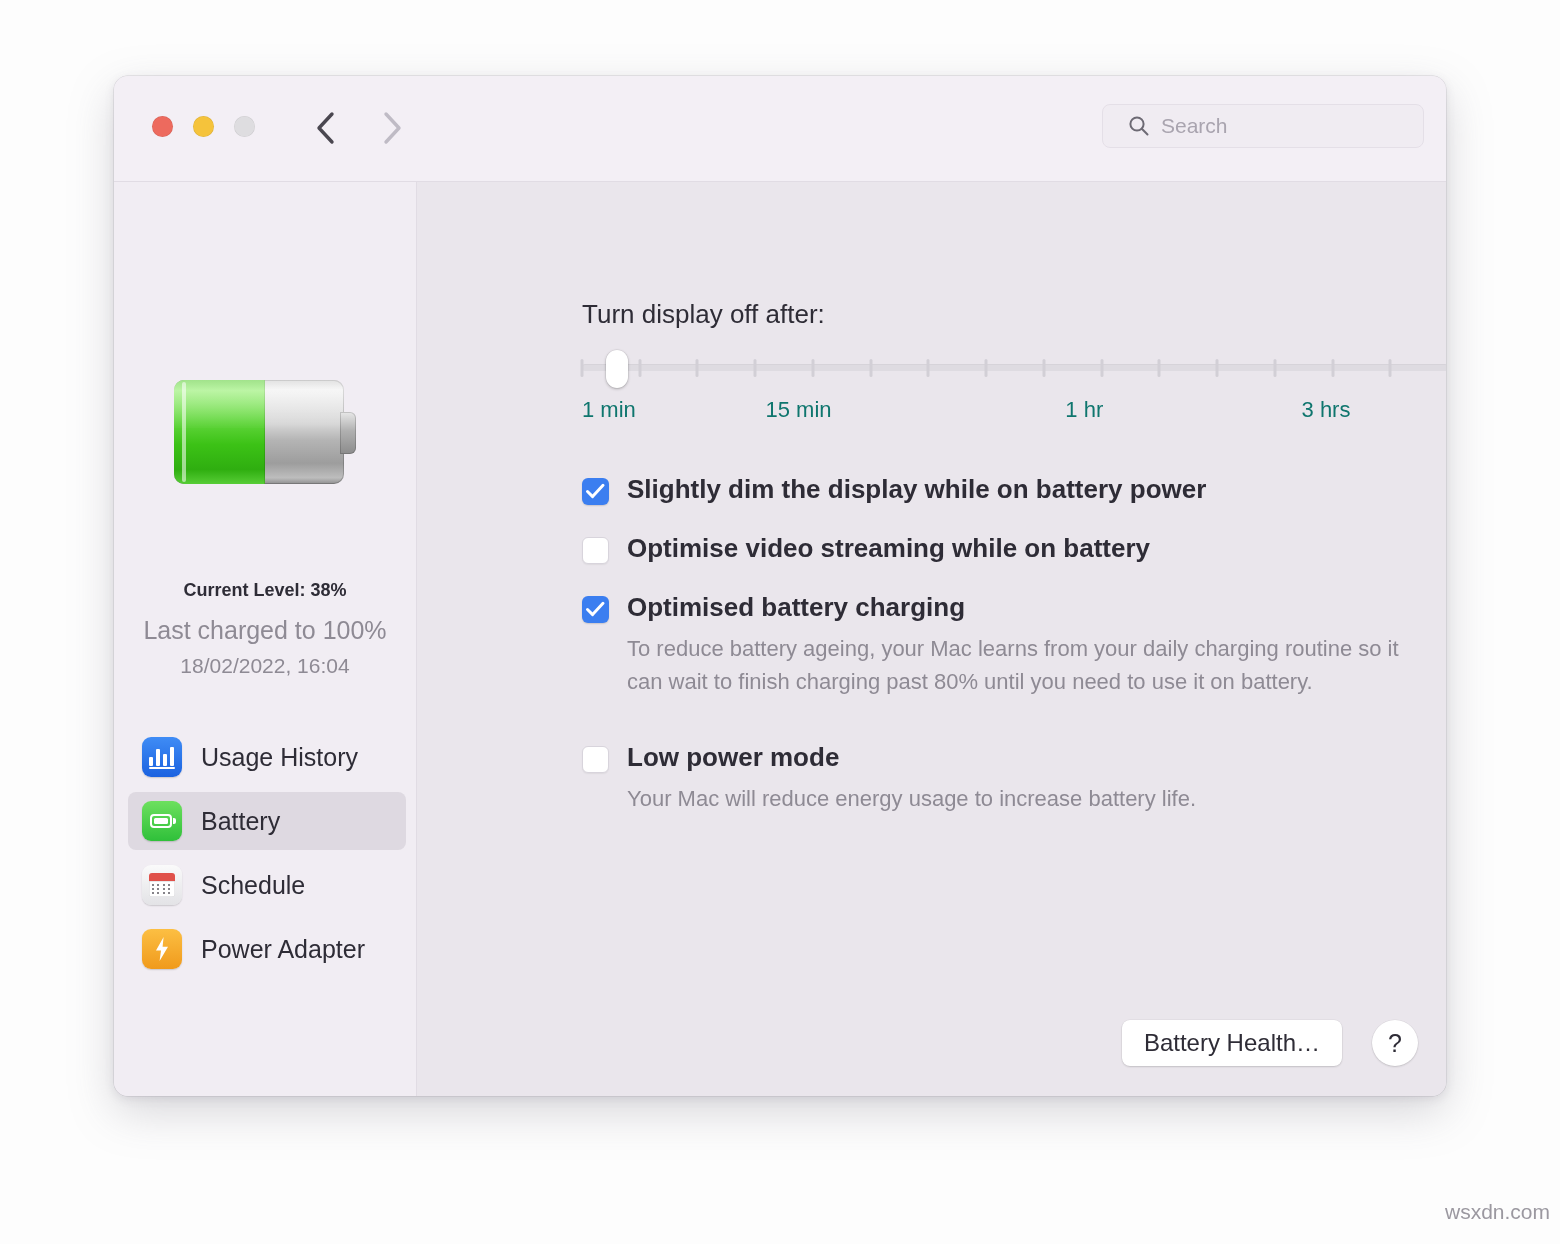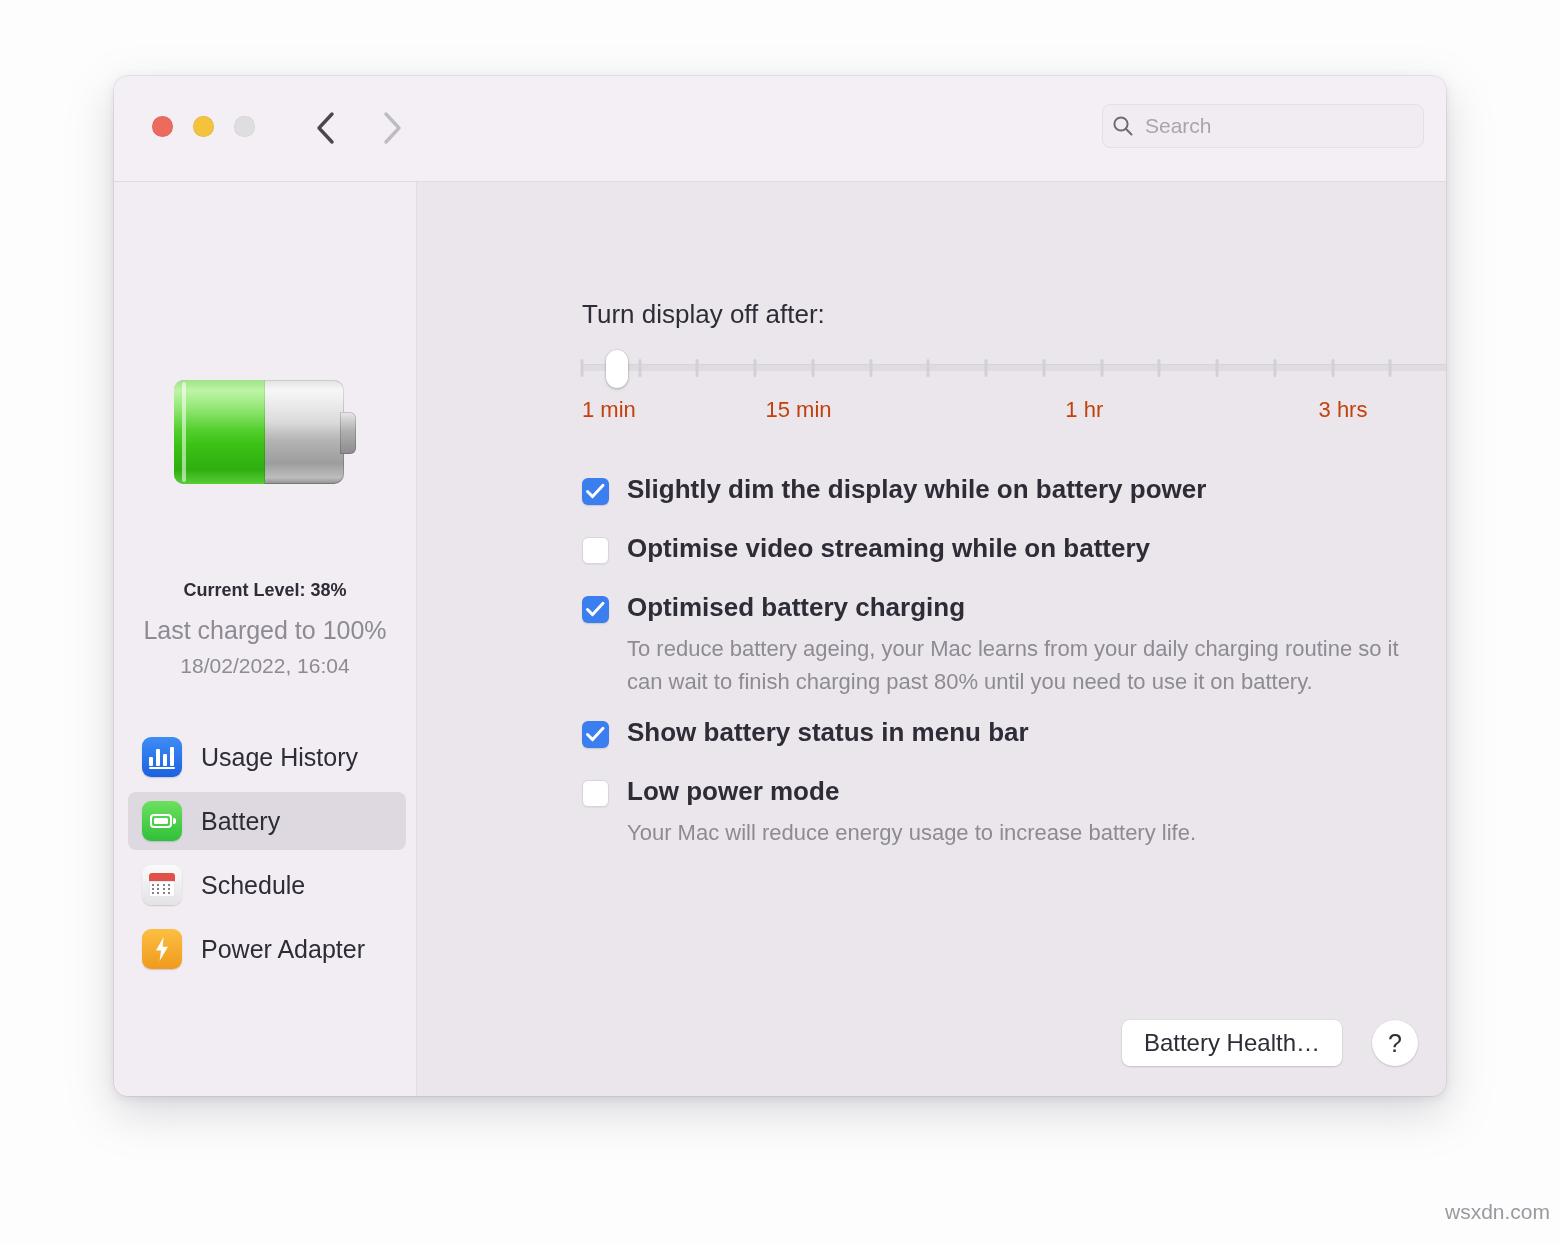--- a/index.html
+++ b/index.html
@@ -107,21 +107,21 @@
     right: 22px;
     top: 28px;
     width: 322px;
     height: 44px;
     border-radius: 8px;
     background: #f0ecf2;
     border: 1px solid #e4dfe7;
     box-sizing: border-box;
     display: flex;
     align-items: center;
-    padding-left: 8px;
+    padding-left: 24px;
   }
   .searchbox .mag { flex: 0 0 auto; display:block; margin-right: 10px; }
   .searchbox .ph {
     font-size: 21px;
     color: #a9a4af;
   }
 
   
   .body-split {
     position: absolute;
@@ -395,21 +395,21 @@
     position: absolute;
     left: 164px;
     top: 215px;
     width: 930px;
     height: 30px;
   }
   .slider-labels span {
     position: absolute;
     top: 0;
     font-size: 22px;
-    color: #c2410c;
+    color: #0f766e;
     white-space: nowrap;
   }
 
   .options {
     position: absolute;
     left: 164px;
     top: 290px;
     right: 40px;
   }
   .optrow {
@@ -657,21 +657,21 @@
               <i style="left: 86.6667%;"></i>
               <i style="left: 93.3333%;"></i>
             </div>
           <div class="knob" id="slider-knob" style="left: 4%;"></div>
         </div>
 
         <div class="slider-labels" id="slider-labels">
             <span style="left: 0px;">1 min</span>
             <span style="left: 216.5px; transform: translateX(-50%);">15 min</span>
             <span style="left: 502.28px; transform: translateX(-50%);">1 hr</span>
-            <span style="left: 761px; transform: translateX(-50%);">3 hrs</span>
+            <span style="left: 744px; transform: translateX(-50%);">3 hrs</span>
           </div>
 
         <div class="options">
 
           <div class="optrow">
             <div class="cb on">
               <svg width="19" height="17" viewBox="0 0 19 17">
                 <polyline points="1.5,8.5 6.6,13.6 17,2.2" fill="none" stroke="#ffffff" stroke-width="2.9" stroke-linecap="round" stroke-linejoin="round"></polyline>
               </svg>
             </div>
@@ -689,28 +689,20 @@
             <div class="cb on">
               <svg width="19" height="17" viewBox="0 0 19 17">
                 <polyline points="1.5,8.5 6.6,13.6 17,2.2" fill="none" stroke="#ffffff" stroke-width="2.9" stroke-linecap="round" stroke-linejoin="round"></polyline>
               </svg>
             </div>
             <span class="opt-label">Optimised battery charging</span>
           </div>
           <div class="opt-desc">To reduce battery ageing, your Mac learns from your daily charging routine so it can wait to finish charging past 80% until you need to use it on battery.</div>
           <div class="spacer-12"></div>
 
-          <div class="optrow">
-            <div class="cb on">
-              <svg width="19" height="17" viewBox="0 0 19 17">
-                <polyline points="1.5,8.5 6.6,13.6 17,2.2" fill="none" stroke="#ffffff" stroke-width="2.9" stroke-linecap="round" stroke-linejoin="round"></polyline>
-              </svg>
-            </div>
-            <span class="opt-label">Show battery status in menu bar</span>
-          </div>
           <div class="spacer-20"></div>
 
           <div class="optrow">
             <div class="cb off"></div>
             <span class="opt-label">Low power mode</span>
           </div>
           <div class="opt-desc">Your Mac will reduce energy usage to increase battery life.</div>
 
         </div>
 

